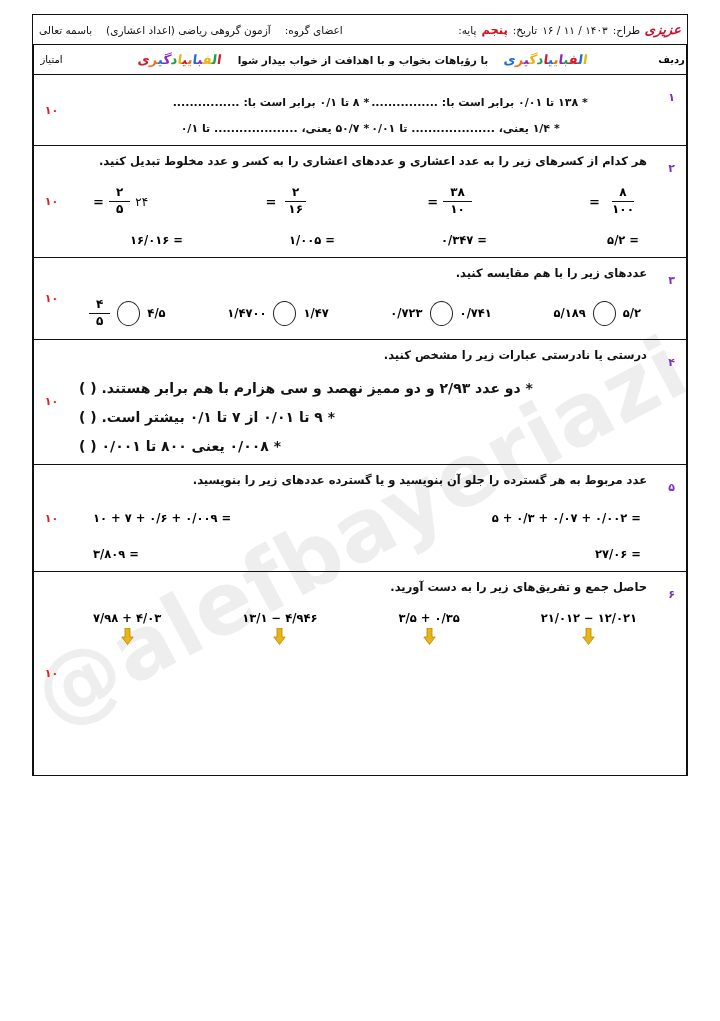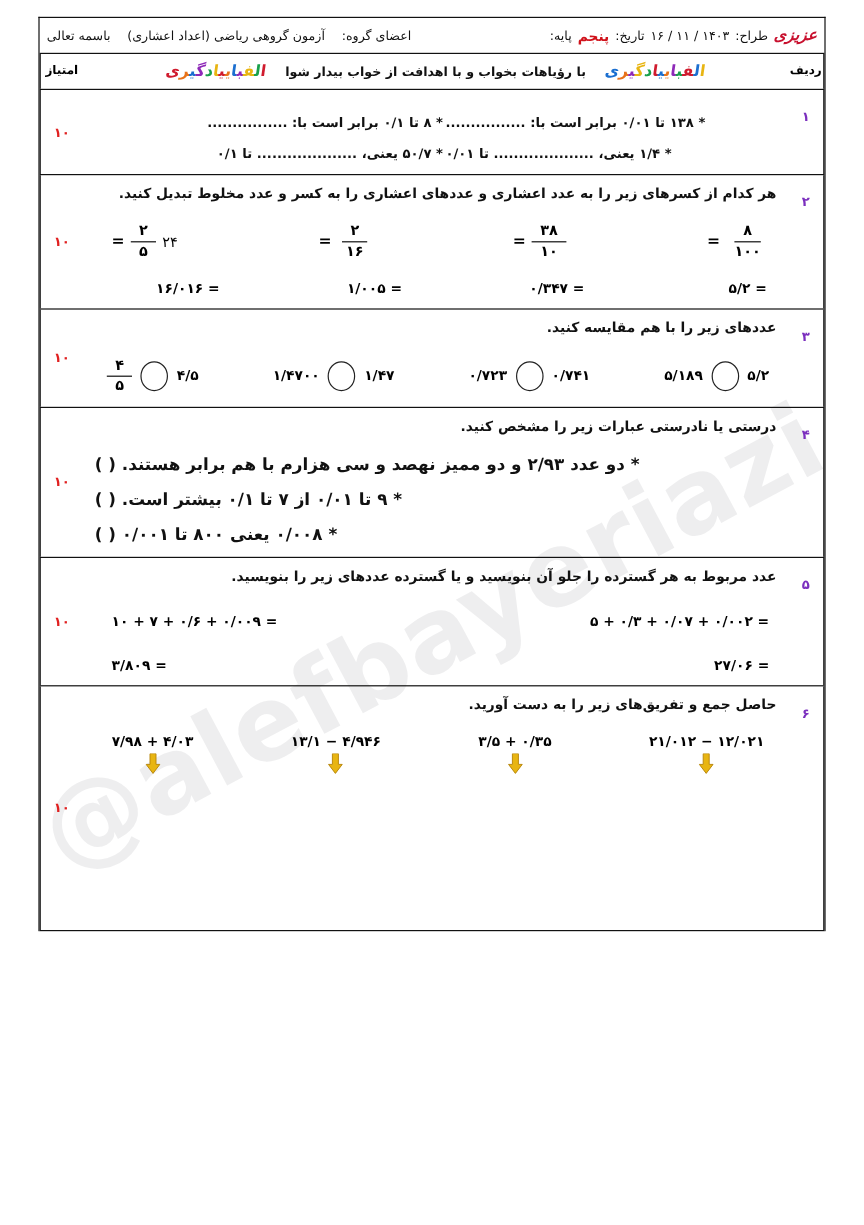--- a/index.html
+++ b/index.html
@@ -84,21 +84,21 @@
     flex-direction: row;
     align-items: center;
     height: 30px;
     border-bottom: 1.6px solid #111;
     box-sizing: border-box;
     font-size: 10.5px;
   }
   .col-score-h {
     width: 36px;
     text-align: center;
-    font-weight: bold;
+    font-weight: normal;
     font-size: 10px;
     border-left: 1.6px solid #111;
     height: 100%;
     display: flex; align-items: center; justify-content: center;
     box-sizing: border-box;
   }
   .col-row-h {
     width: 30px;
     text-align: right;
     font-weight: bold;

